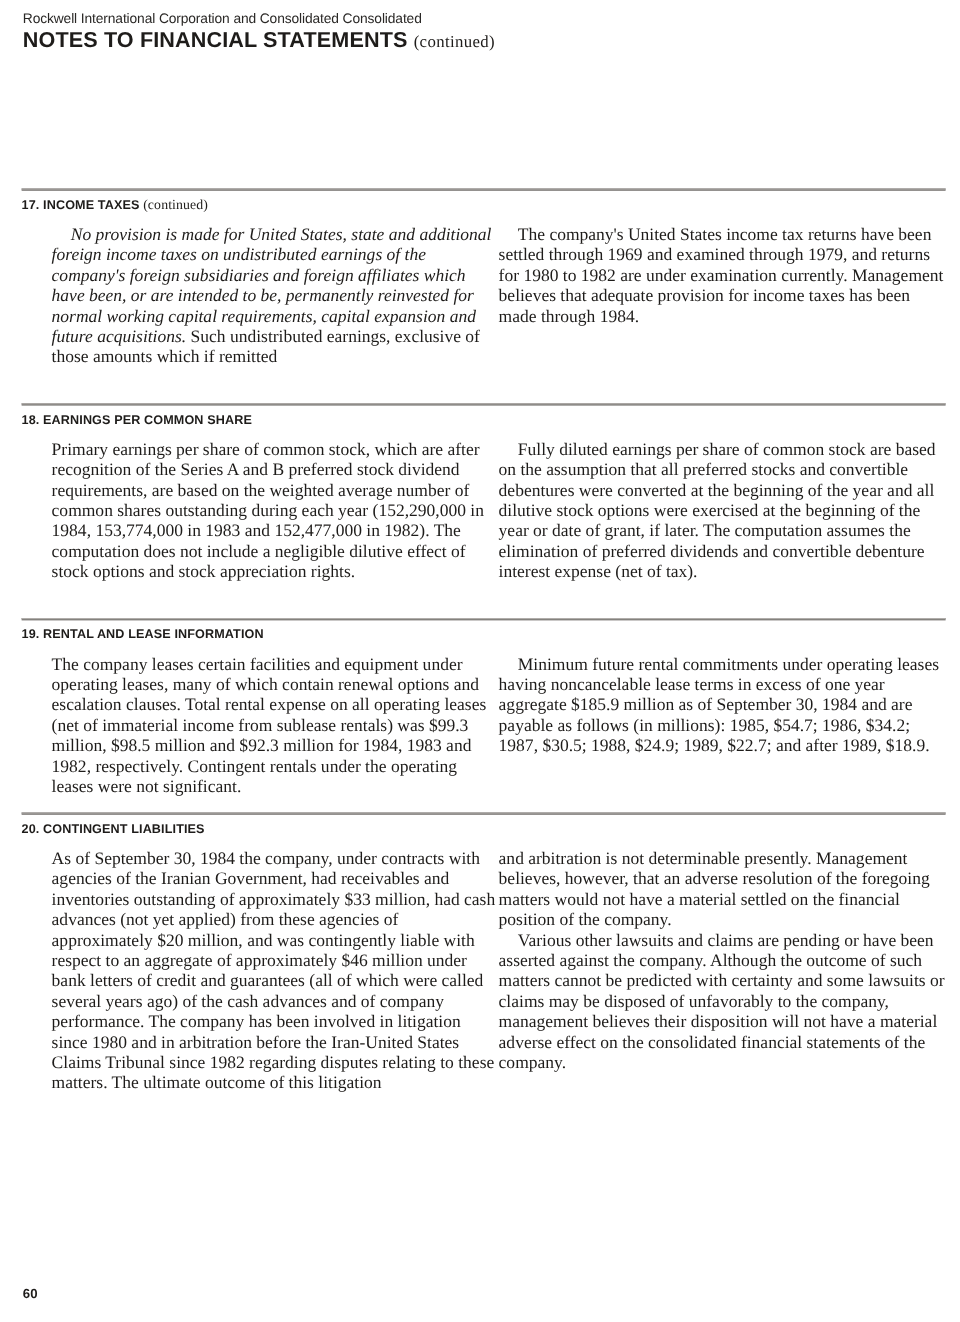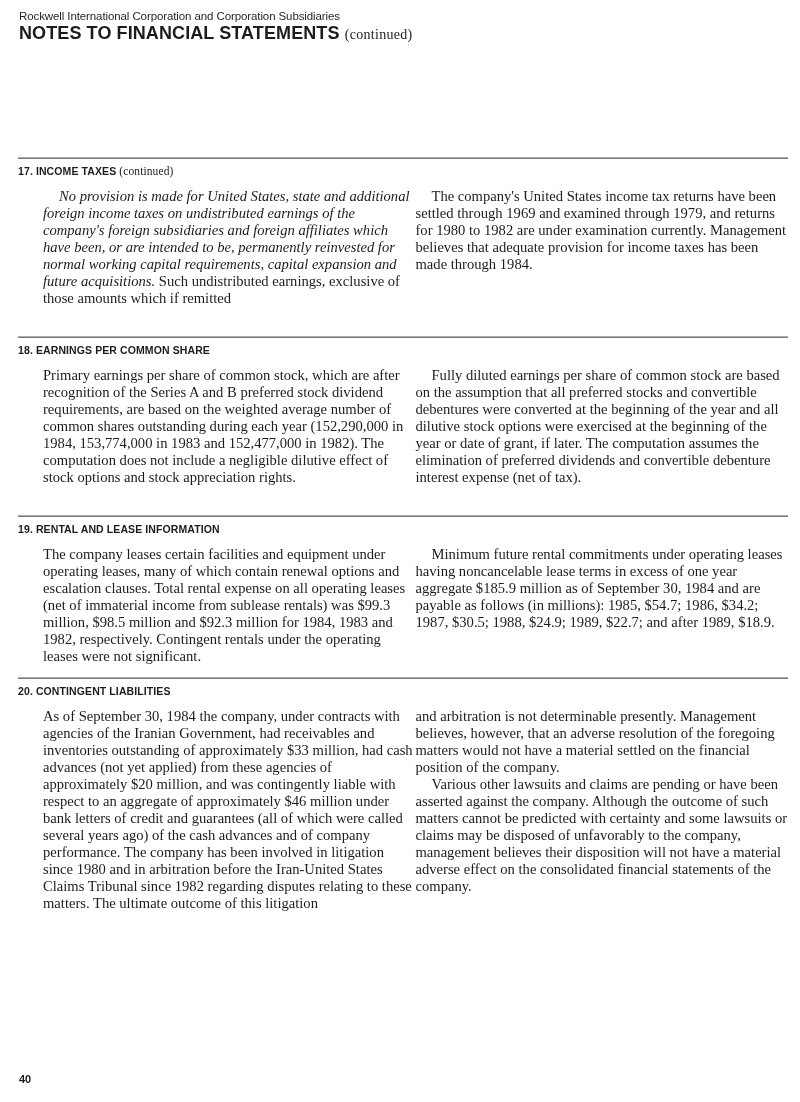--- a/index.html
+++ b/index.html
@@ -16,21 +16,21 @@
   .col { width: 375px; font-family: "Liberation Serif", serif; font-size: 14.6px; line-height: 17px; text-align: left; }
   .col p { margin: 0; }
   .indent { text-indent: 16px; }
   em { font-style: italic; }
   .page-num { position: absolute; left: 19px; top: 1073px; font-family: "Liberation Sans", sans-serif; font-weight: bold; font-size: 11px; }
 </style>
 </head>
 <body>
 
 <div class="header">
-  <div class="company">Rockwell International Corporation and Corporation Subsidiaries</div>
+  <div class="company">Rockwell International Corporation and Consolidated Consolidated</div>
   <div class="title"><span>NOTES TO FINANCIAL STATEMENTS</span> <span class="cont">(continued)</span></div>
 </div>
 
 <div class="section" style="top:157px;">
   <div class="rule"></div>
   <div class="sec-head"><span>17. INCOME TAXES</span> <span class="cont">(continued)</span></div>
   <div class="cols">
     <div class="col">
       <p class="indent"><em>No provision is made for United States, state and additional foreign income taxes on undistributed earnings of the company's foreign subsidiaries and foreign affiliates which have been, or are intended to be, permanently reinvested for normal working capital requirements, capital expansion and future acquisitions.</em><span> Such undistributed earnings, exclusive of those amounts which if remitted</span></p>
     </div>
@@ -73,13 +73,13 @@
     <div class="col">
       <p>As of September 30, 1984 the company, under contracts with agencies of the Iranian Government, had receivables and inventories outstanding of approximately $33 million, had cash advances (not yet applied) from these agencies of approximately $20 million, and was contingently liable with respect to an aggregate of approximately $46 million under bank letters of credit and guarantees (all of which were called several years ago) of the cash advances and of company performance. The company has been involved in litigation since 1980 and in arbitration before the Iran-United States Claims Tribunal since 1982 regarding disputes relating to these matters. The ultimate outcome of this litigation</p>
     </div>
     <div class="col">
       <p>and arbitration is not determinable presently. Management believes, however, that an adverse resolution of the foregoing matters would not have a material settled on the financial position of the company.</p>
       <p class="indent">Various other lawsuits and claims are pending or have been asserted against the company. Although the outcome of such matters cannot be predicted with certainty and some lawsuits or claims may be disposed of unfavorably to the company, management believes their disposition will not have a material adverse effect on the consolidated financial statements of the company.</p>
     </div>
   </div>
 </div>
 
-<div class="page-num">40</div>
+<div class="page-num">60</div>
 
 </body></html>

